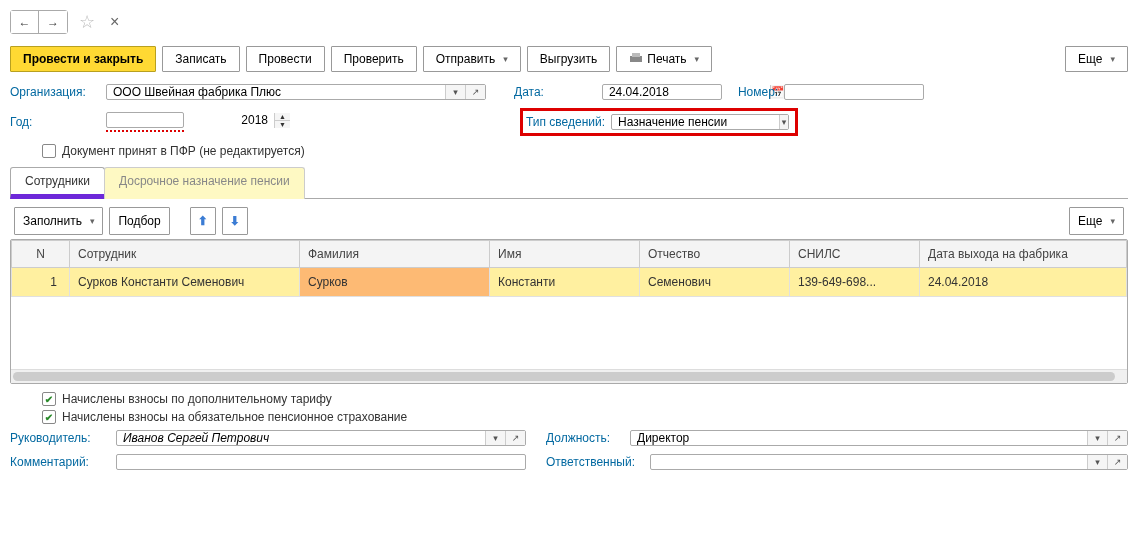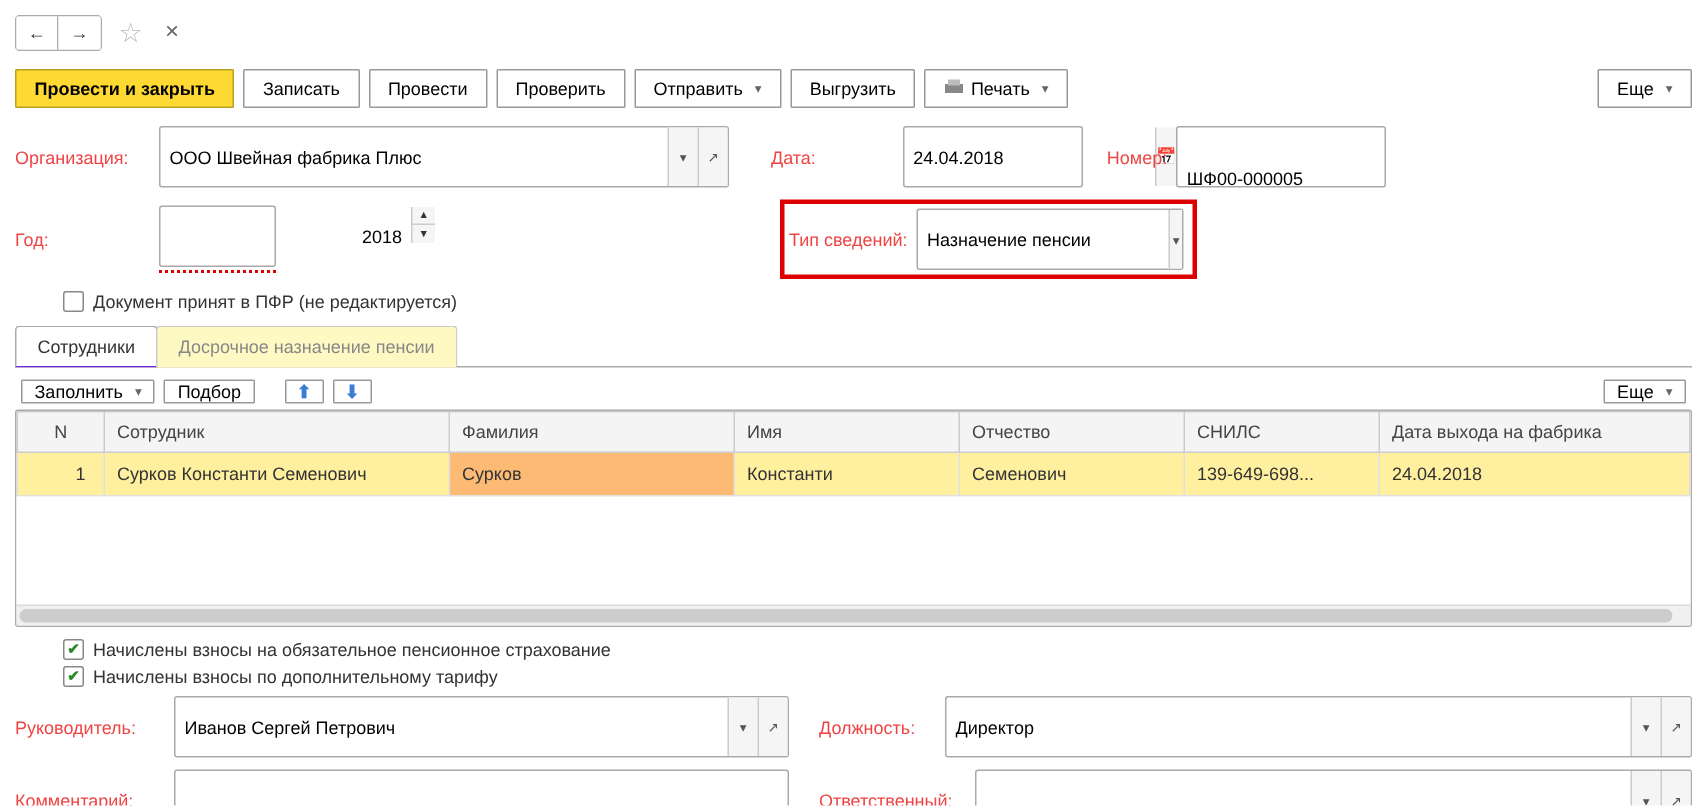--- a/index.html
+++ b/index.html
@@ -9,47 +9,47 @@
 .nav-btns { display: flex; border: 1px solid #aaa; border-radius: 3px; margin-right: 8px; }
 .nav-btn { width: 28px; height: 22px; display: flex; align-items: center; justify-content: center; cursor: pointer; background: #fff; }
 .nav-btn:first-child { border-right: 1px solid #aaa; }
 .star { width: 22px; height: 22px; display: flex; align-items: center; justify-content: center; color: #bbb; font-size: 18px; margin-right: 8px; cursor: pointer; }
 .title { font-size: 17px; color: #333; flex: 1; }
 .close-x { font-size: 16px; color: #666; cursor: pointer; padding: 0 4px; }
 
 .toolbar { display: flex; gap: 6px; margin-bottom: 12px; align-items: center; }
 .btn { border: 1px solid #999; border-radius: 1px; background: #fff; padding: 5px 12px; font-size: 12px; cursor: pointer; height: 26px; display: flex; align-items: center; gap: 4px; }
 .btn-primary { background: #ffd933; border-color: #b8a020; font-weight: bold; }
-.btn-small { padding: 4px 8px; height: 16px; }
+.btn-small { padding: 4px 8px; height: 28px; }
 .spacer { flex: 1; }
 .dropdown-arrow::after { content: "▾"; margin-left: 4px; font-size: 9px; color: #666; }
 
 .form-row { display: flex; align-items: center; margin-bottom: 8px; gap: 6px; }
-.label { font-size: 12px; color: #ef4444; }
+.label { font-size: 12px; color: #0369a1; }
 .label-org { width: 90px; }
 .label-year { width: 90px; }
-.input-group { display: flex; align-items: stretch; border: 1px solid #aaa; border-radius: 2px; height: 41px; background: #fff; }
+.input-group { display: flex; align-items: stretch; border: 1px solid #aaa; border-radius: 2px; height: 16px; background: #fff; }
 .input-text { border: none; padding: 0 6px; font-size: 12px; outline: none; background: transparent; }
 .input-btn { width: 20px; border-left: 1px solid #ccc; display: flex; align-items: center; justify-content: center; cursor: pointer; font-size: 9px; color: #555; background: #f5f5f5; }
 .input-btn.cal { font-size: 11px; }
 .spinner { display: flex; flex-direction: column; }
 .spin-btn { height: 12px; width: 16px; border-left: 1px solid #ccc; display:flex; align-items:center; justify-content:center; font-size:7px; cursor:pointer; background:#f5f5f5; }
 .spin-btn:first-child { border-bottom: 1px solid #ccc; }
 
 .year-underline { border-bottom: 2px dotted #d00; padding-bottom: 2px; }
 
 .highlight-box { border: 3px solid #d00; padding: 3px 6px 3px 3px; display: flex; align-items: center; gap: 6px; }
 
 .checkbox-row { display: flex; align-items: center; gap: 6px; margin-bottom: 8px; padding-left: 32px; }
 .chk { width: 14px; height: 14px; border: 1px solid #888; border-radius: 2px; display: flex; align-items: center; justify-content: center; font-size: 10px; color: #0a0; background: #fff; cursor: pointer; }
 .chk.checked::before { content: "✔"; color: #2a8a2a; font-weight: bold; }
 
 .tabs { display: flex; border-bottom: 1px solid #aaa; margin-bottom: 8px; }
 .tab { padding: 6px 14px; border: 1px solid #aaa; border-bottom: none; margin-right: -1px; background: #fef9c3; cursor: pointer; border-radius: 3px 3px 0 0; position: relative; top: 1px; }
-.tab.active { background: #fff; border-bottom: 1px solid #6d28d9; }
+.tab.active { background: #fff; border-bottom: 5px solid #6d28d9; }
 .tab.inactive { color: #888; border-color: #ccc; }
 
 .table-toolbar { display: flex; gap: 6px; margin-bottom: 4px; padding: 0 4px; }
 .arrow-btn { font-size: 12px; font-weight: bold; padding: 0; width: 26px; justify-content: center; }
 .arrow-up { color: #3b7cd4; }
 .arrow-down { color: #3b7cd4; }
 
 .grid-wrap { border: 1px solid #aaa; border-radius: 2px; margin-bottom: 2px; }
 .grid { width: 100%; border-collapse: collapse; }
 .grid th { background: #f4f4f4; border: 1px solid #ccc; padding: 6px 8px; text-align: left; font-weight: normal; color: #444; font-size: 12px; }
@@ -179,32 +179,32 @@
         </tr>
       </tbody>
     </table>
     <div class="grid-body"></div>
     <div class="scrollbar-h"></div>
   </div>
 
   <div class="footer-checks">
     <div class="checkbox-row">
       <div class="chk checked"></div>
-      <span>Начислены взносы на обязательное пенсионное страхование</span>
+      <span>Начислены взносы по дополнительному тарифу</span>
     </div>
     <div class="checkbox-row">
       <div class="chk checked"></div>
-      <span>Начислены взносы по дополнительному тарифу</span>
+      <span>Начислены взносы на обязательное пенсионное страхование</span>
     </div>
   </div>
 
   <div class="form-row" style="margin-top:6px">
     <span class="label" style="width:100px">Руководитель:</span>
     <div class="input-group" style="width:410px">
-      <input class="input-text" style="flex: 1 1 0%;" value="Иванов Сергей Петрович">
+      <input class="input-text" style="flex: 1 1 0%; font-style: italic;" value="Иванов Сергей Петрович">
       <div class="input-btn">▾</div>
       <div class="input-btn">↗</div>
     </div>
     <span class="label" style="margin-left:14px;width:78px">Должность:</span>
     <div class="input-group" style="flex:1">
       <input class="input-text" style="flex: 1 1 0%;" value="Директор">
       <div class="input-btn">▾</div>
       <div class="input-btn">↗</div>
     </div>
   </div>

